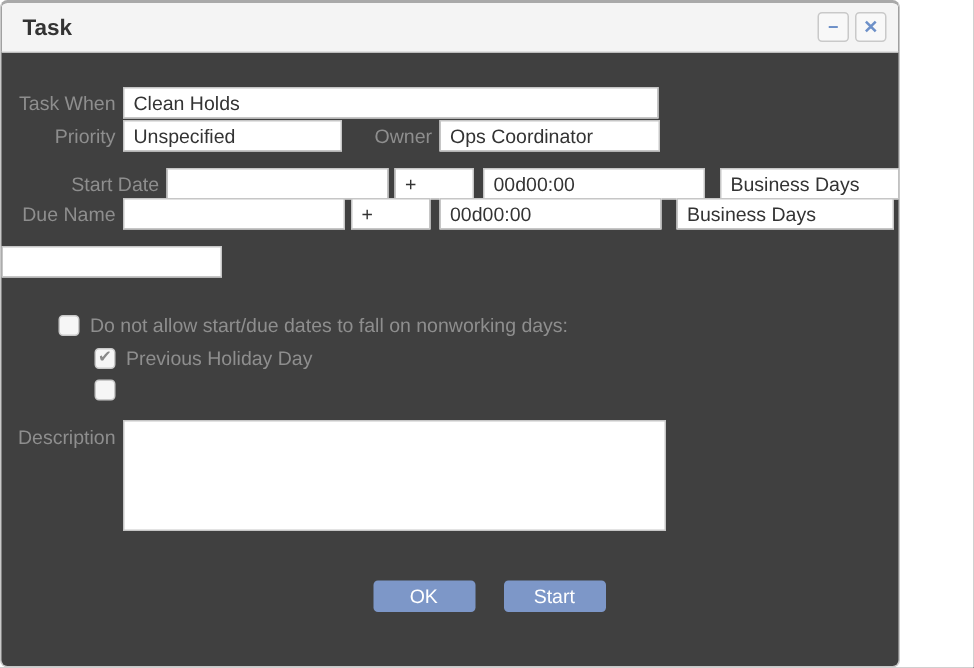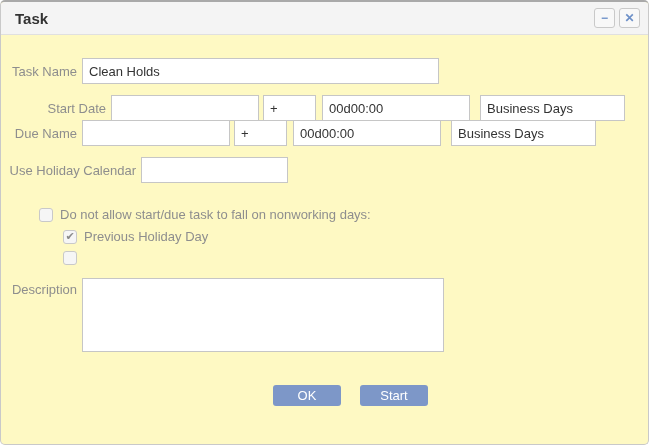--- a/index.html
+++ b/index.html
@@ -1,22 +1,22 @@
 <!DOCTYPE html>
 <html><head>
 <meta charset="utf-8">
 <style>
   * { box-sizing: border-box; margin: 0; padding: 0; }
   html, body { width: 649px; height: 445px; background: #fff; }
   body { font-family: "Liberation Sans", sans-serif; font-size: 13px; color: #333; }
 
   .dialog {
     position: absolute; top: 0; left: 0;
-    width: 649px; height: 445px;
-    background: #fef9c3;
+    width: 600px; height: 445px;
+    background: #404040;
     border: 1px solid #c9c9c9;
     border-top: 2px solid #a9a9a9;
     border-radius: 5px;
     overflow: hidden;
   }
 
   .titlebar {
     height: 33px;
     background: #f4f4f4;
     border-bottom: 1px solid #e0e0e0;
@@ -40,21 +40,21 @@
   .winbtn .glyph { font-size: 12px; }
 
   .content { position: relative; }
 
   .row { display: flex; align-items: center; }
   .lbl { color: #8e8e8e; text-align: right; padding-right: 5px; flex-shrink: 0; }
 
   input[type="text"], textarea {
     height: 21px;
     border: 1px solid #c6c6c6;
-    padding: 12px 6px;
+    padding: 0 6px;
     font-family: "Liberation Sans", sans-serif;
     font-size: 13px;
     color: #333;
     background: #fff;
     outline: none;
   }
 
   .w81  { width: 81px; }
   .row-taskname { margin-top: 23px; }
   .input-green { width: 357px; height: 22px; border: 2px solid #6fbf72; }
@@ -132,50 +132,55 @@
       <span class="glyph">−</span>
     </div>
     <div class="winbtn">
       <span class="glyph">✕</span>
     </div>
   </div>
 
   <div class="content">
 
     <div class="row row-taskname">
-      <span class="lbl w81">Task Name</span>
+      <span class="lbl w81">Task When</span>
       <input type="text" class="input-green" value="Clean Holds" style="">
     </div>
 
+    <div class="row row-priority">
+      <span class="lbl w81">Priority</span>
+      <input type="text" class="input-priority" value="Unspecified" style="">
+      <span class="lbl lbl-owner">Owner</span>
+      <input type="text" class="input-owner" value="Ops Coordinator" style="">
+    </div>
 
 
     <div class="row row-date">
       <span class="lbl w81">Start Date</span>
       <input type="text" class="input-date" value="" style="">
       <input type="text" class="input-plus" value="+" style="">
       <input type="text" class="input-offset" value="00d00:00" style="">
       <input type="text" class="input-unit" value="Business Days" style="">
     </div>
 
     <div class="row row-date2">
       <span class="lbl w81">Due Name</span>
       <input type="text" class="input-date" value="" style="">
       <input type="text" class="input-plus" value="+" style="">
       <input type="text" class="input-offset" value="00d00:00" style="">
       <input type="text" class="input-unit" value="Business Days" style="">
     </div>
 
     <div class="row row-holiday">
-      <span class="lbl lbl-holiday">Use Holiday Calendar</span>
       <input type="text" class="input-holiday" value="" style="">
     </div>
 
     <div class="row row-chk">
       <span class="checkbox"></span>
-      <span class="chk-label">Do not allow start/due task to fall on nonworking days:</span>
+      <span class="chk-label">Do not allow start/due dates to fall on nonworking days:</span>
     </div>
 
     <div class="row row-chk-sub row-chk-sub1">
       <span class="checkbox">
           <span>✔</span>
         </span>
       <span class="chk-label">Previous Holiday Day</span>
     </div>
 
     <div class="row row-chk-sub row-chk-sub2">

